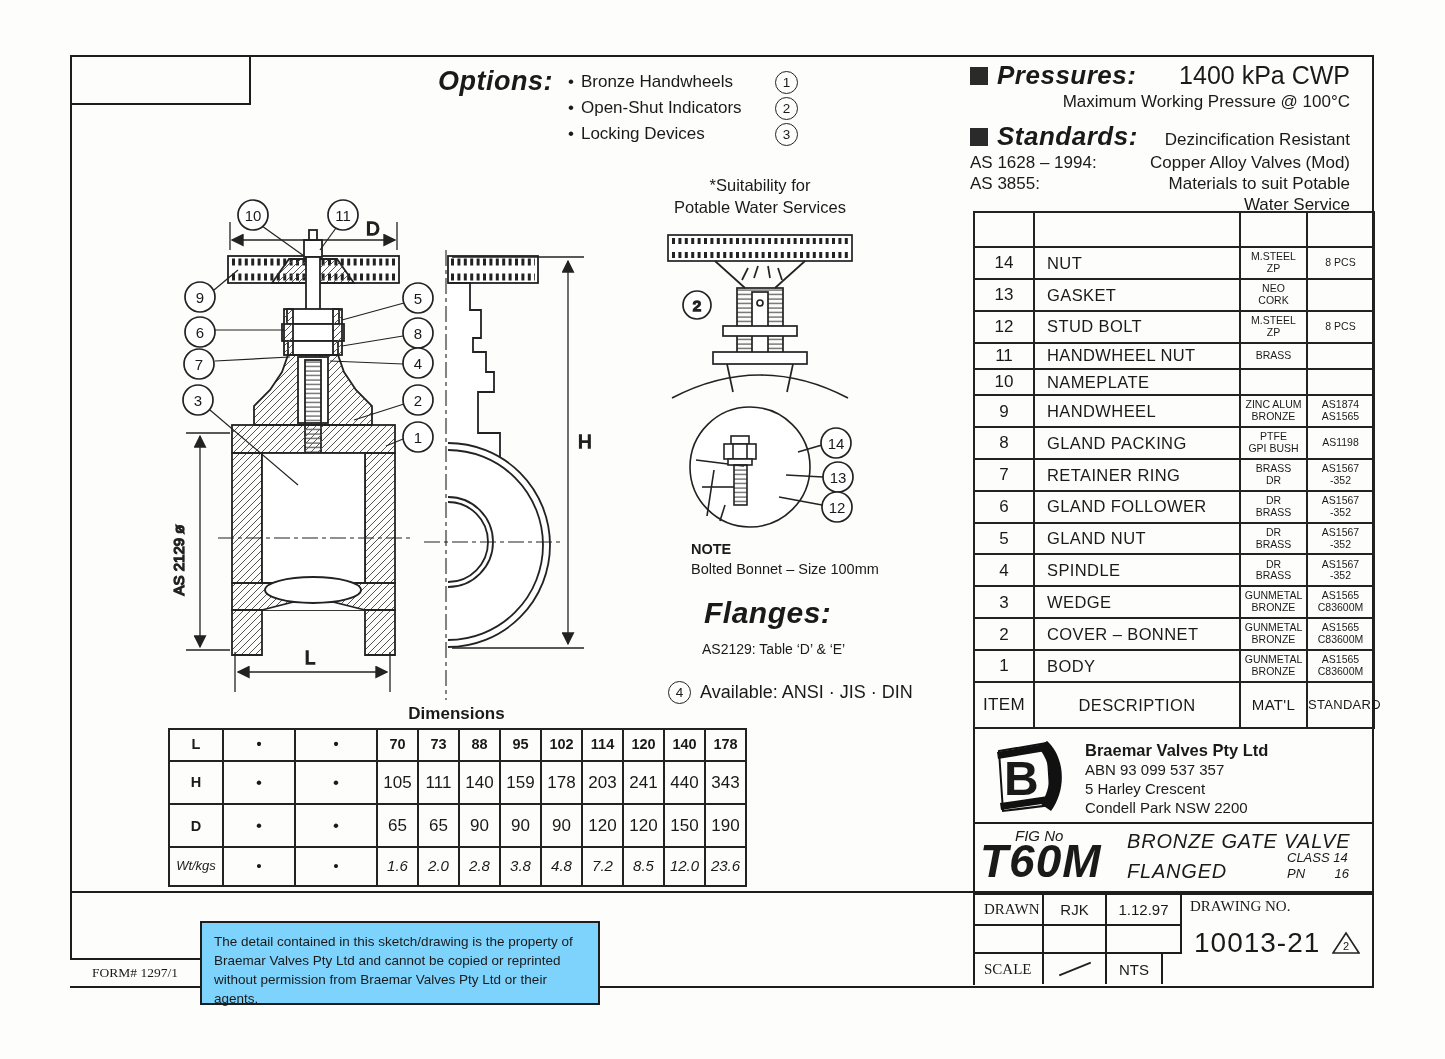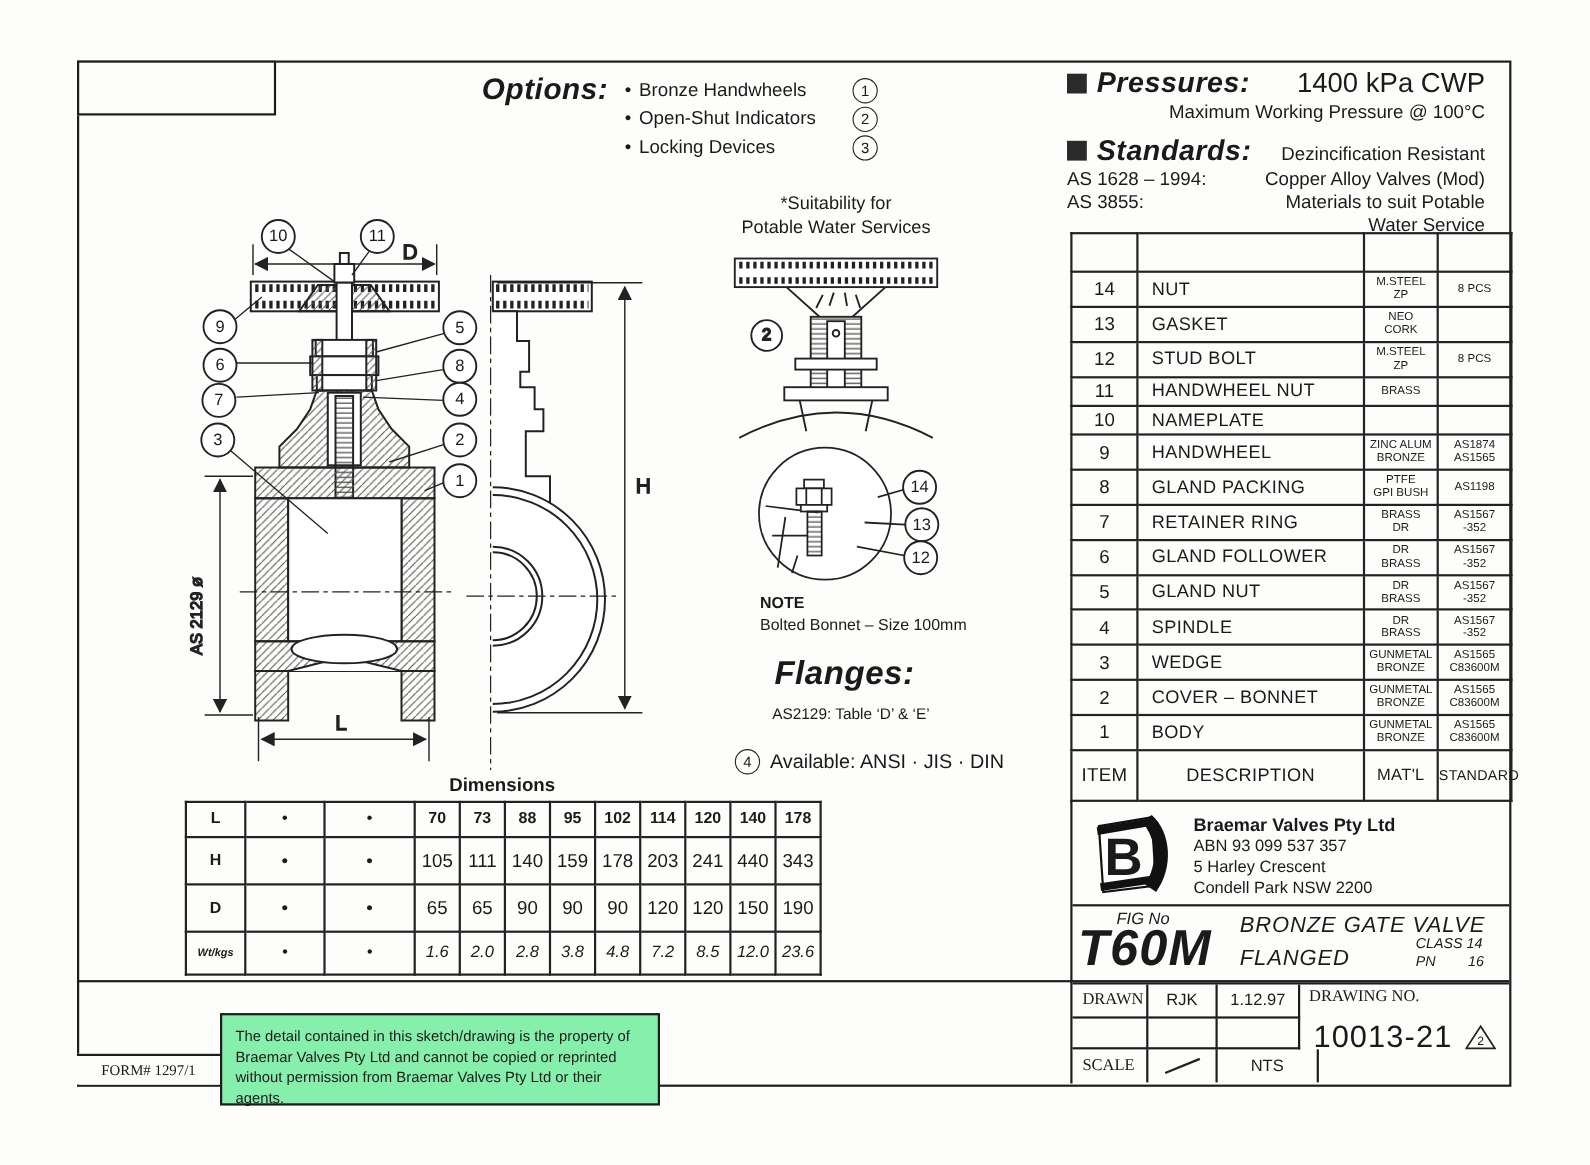--- a/index.html
+++ b/index.html
@@ -39,21 +39,21 @@
   .available{left:668px;top:681px;display:flex;align-items:center;gap:9px;font-size:18px;}
   
   table{border-collapse:collapse;table-layout:fixed;}
   td{border:2px solid #222;padding:0;text-align:center;white-space:pre-line;line-height:1.12;}
   .dims-title{left:168px;top:704px;width:577px;text-align:center;font-size:17px;font-weight:bold;}
   .dims{left:168px;top:728px;width:577px;height:159px;}
   .dims td{font-size:17px;}
   .dims tr:first-child td{font-weight:bold;font-size:14.5px;height:30px;line-height:1.05;}
   .dims td:first-child{font-weight:bold;font-size:14.5px;}
   .dims tr:last-child td{font-style:italic;font-size:15px;}
-  .dims tr:last-child td:first-child{font-size:10px;font-weight:bold;}
+  .dims tr:last-child td:first-child{font-size:13px;font-weight:normal;}
   .parts{left:973px;top:211px;width:400px;height:518px;}
   .parts tbody tr:first-child td{height:33px;}
   .parts td:nth-child(1){font-size:17px;}
   .parts td:nth-child(2){text-align:left;padding-left:12px;font-size:16.5px;letter-spacing:.4px;}
   .parts td:nth-child(3){font-size:10.5px;}
   .parts td:nth-child(4){font-size:10.5px;border-radius:10px;}
   .parts tfoot td{height:44px;font-size:16px;letter-spacing:.3px;}
   .parts tfoot td:nth-child(3){font-size:15px;}
   .parts tfoot td:nth-child(4){font-size:13px;margin-top:48px;}
   
@@ -74,21 +74,21 @@
   .serif{font-family:"Liberation Serif",serif;}
   .tb-cell.lab{justify-content:flex-start;padding-left:9px;}
   .tb-dno{position:absolute;left:207px;top:0;width:192px;height:89px;box-sizing:border-box;}
   .tb-dno-label{position:absolute;left:8px;top:3px;font-size:15px;}
   .tb-dno-num{position:absolute;left:12px;top:32px;font-size:28px;letter-spacing:1px;}
   .rev-tri{position:absolute;left:150px;top:36px;}
   .slash{width:34px;height:0;border-top:2px solid #222;transform:rotate(-22deg);}
   
   .formbox{left:70px;top:958px;width:130px;height:26px;border-top:2.5px solid #1d1d1d;border-right:2.5px solid #1d1d1d;
            display:flex;align-items:center;justify-content:center;font-size:13.5px;background:#fdfdfb;}
-  .disclaimer{left:200px;top:921px;width:372px;height:62px;border:2.5px solid #1d1d1d;background:#86efac;
+  .disclaimer{left:200px;top:921px;width:372px;height:62px;border:2.5px solid #1d1d1d;background:#7dd3fc;
               padding:9px 12px;font-size:13.5px;line-height:1.42;}
   
   svg text{font-family:"Liberation Sans",sans-serif;fill:#1a1a1a;}
   .dwg{pointer-events:none;}
 </style>
 </head>
 <body>
 
 <div class="page">
 
@@ -558,21 +558,21 @@
       <div class="tb-cell lab serif" style="left:0;top:0;width:69px;height:31px;">DRAWN</div>
       <div class="tb-cell" style="left:69px;top:0;width:63px;height:31px;">RJK</div>
       <div class="tb-cell" style="left:132px;top:0;width:75px;height:31px;">1.12.97</div>
       <div class="tb-cell" style="left:0;top:31px;width:69px;height:28px;"></div>
       <div class="tb-cell" style="left:69px;top:31px;width:63px;height:28px;"></div>
       <div class="tb-cell" style="left:132px;top:31px;width:75px;height:28px;"></div>
       <div class="tb-cell lab serif" style="left:0;top:59px;width:69px;height:30px;border-bottom:none;">SCALE</div>
       <div class="tb-cell" style="left:69px;top:59px;width:63px;height:30px;border-bottom:none;">
           <span class="slash"></span>
         </div>
-      <div class="tb-cell" style="left:132px;top:59px;width:92px;height:30px;border-bottom:none;">NTS</div>
+      <div class="tb-cell" style="left:132px;top:59px;width:56px;height:30px;border-bottom:none;">NTS</div>
       <div class="tb-dno">
         <div class="tb-dno-label serif">DRAWING NO.</div>
         <div class="tb-dno-num">10013-21</div>
         <svg class="rev-tri" width="28" height="24" viewBox="0 0 28 24">
           <polygon points="14,2 27,22 1,22" fill="none" stroke="#222" stroke-width="1.6"></polygon>
           <text x="14" y="19" font-size="11" text-anchor="middle">2</text>
         </svg>
       </div>
     </div>
   </div>

